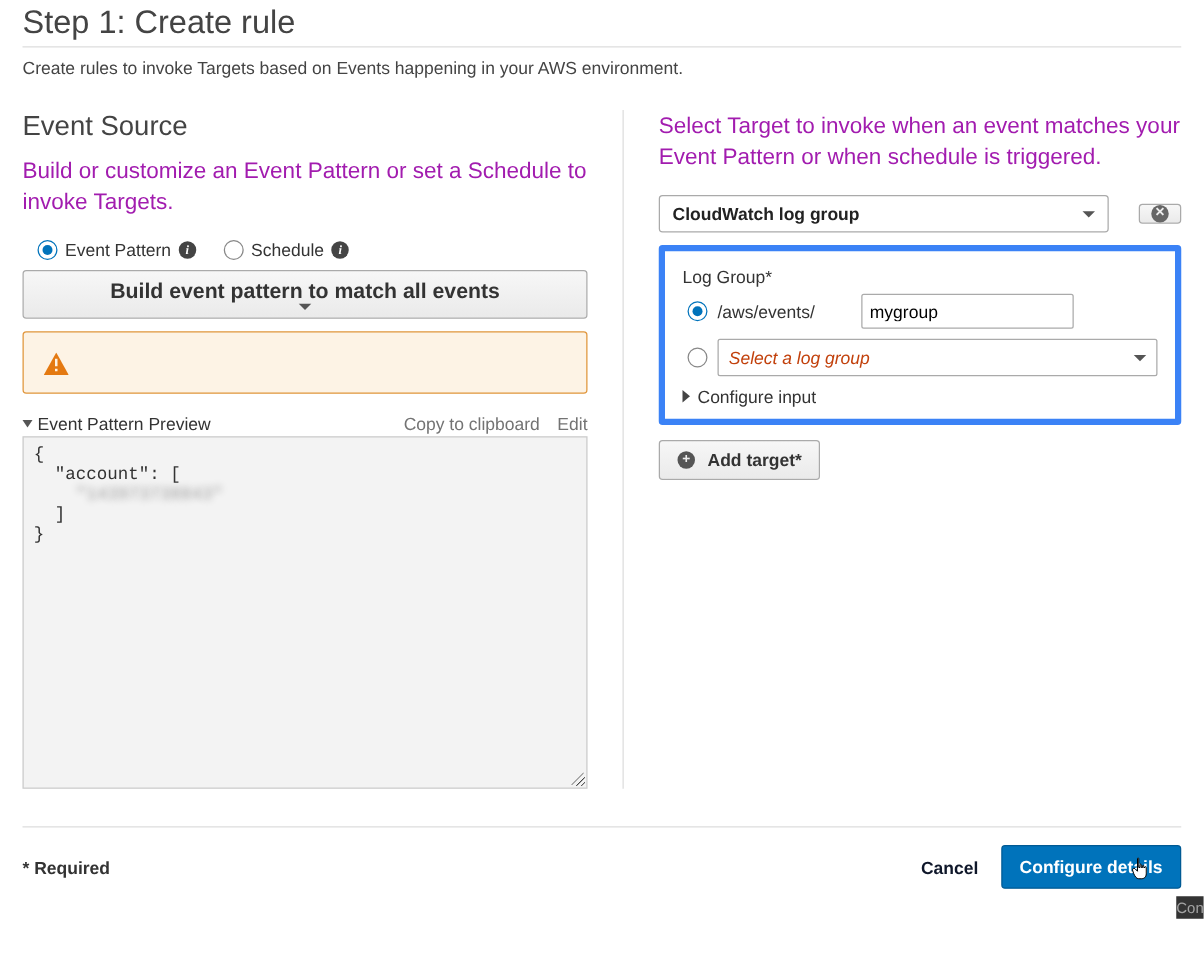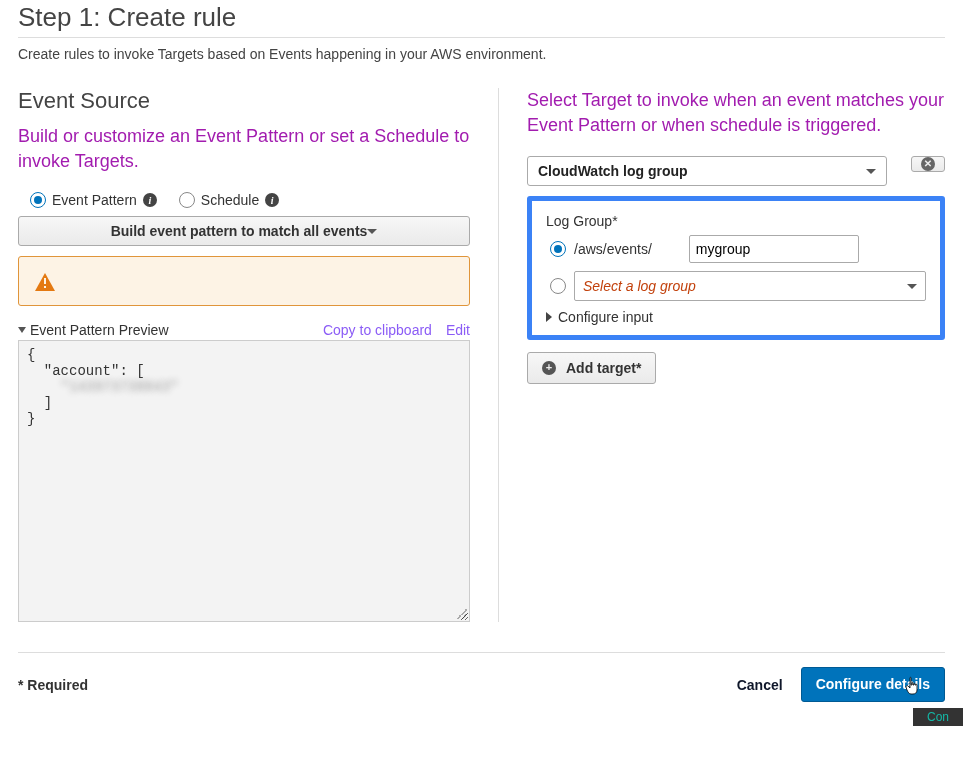--- a/index.html
+++ b/index.html
@@ -43,27 +43,28 @@
     display: inline-flex; align-items: center; justify-content: center;
     width: 14px; height: 14px; border-radius: 50%; background: #444; color: #fff;
     font-size: 10px; font-weight: bold; font-style: italic; font-family: Georgia, serif;
   }
   .dropdown {
     width: 100%;
     background: linear-gradient(#f7f7f7, #eaeaea);
     border: 1px solid #aaa;
     border-radius: 3px;
     padding: 6px 10px;
-    font-size: 14px;
+    font-size: 17px;
     font-weight: bold;
     color: #333;
     display: flex;
-    justify-content: center;
-    align-items: center;
-    cursor: pointer;
+    justify-content: flex-end;
+    align-items: center;
+    cursor: pointer;
+    flex-direction: column;
   }
   .caret-down {
     width: 0; height: 0; border-left: 5px solid transparent;
     border-right: 5px solid transparent; border-top: 5px solid #555;
   }
   .warning-box {
     border: 1px solid #e0953a;
     background: #fdf3e5;
     border-radius: 3px;
     padding: 14px 16px;
@@ -81,21 +82,21 @@
   .preview-header {
     display: flex; justify-content: space-between; align-items: center;
     margin-top: 16px; font-size: 14px;
   }
   .preview-label { display: flex; align-items: center; gap: 4px; color: #333; cursor: pointer; }
   .tri-toggle {
     width: 0; height: 0; border-left: 4px solid transparent;
     border-right: 4px solid transparent; border-top: 6px solid #555;
   }
   .preview-actions { display: flex; gap: 14px; }
-  .link { color: #8b5cf6; cursor: pointer; font-size: 14px; }
+  .link { color: #737373; cursor: pointer; font-size: 14px; }
   .code-area {
     width: 100%;
     background: #f3f3f3;
     border: 1px solid #ccc;
     height: 282px;
     padding: 6px 8px;
     font-family: "Courier New", monospace;
     font-size: 14px;
     color: #333;
     white-space: pre;
@@ -106,21 +107,21 @@
   }
   .code-area::after {
     content: "";
     position: absolute;
     right: 2px; bottom: 2px;
     width: 10px; height: 10px;
     background: linear-gradient(135deg, transparent 45%, #aaa 45%, #aaa 55%, transparent 55%, transparent 70%, #aaa 70%, #aaa 80%, transparent 80%);
   }
   .blur { color: transparent; text-shadow: 0 0 6px #999; }
   .target-select {
-    display: flex; gap: 24px; align-items: flex-start; margin-bottom: 10px;
+    display: flex; gap: 24px; align-items: center; margin-bottom: 10px;
   }
   .target-dropdown {
     flex: 1;
     border: 1px solid #aaa;
     border-radius: 3px;
     padding: 6px 10px;
     font-size: 14px;
     font-weight: bold;
     color: #222;
     background: #fff;
@@ -216,23 +217,23 @@
   }
   .cursor-pointer {
     position: absolute; right: 24px; top: 8px;
     width: 16px; height: 20px;
   }
   .tooltip-stub {
     position: absolute;
     right: -18px;
     bottom: -18px;
     background: #333;
-    color: #14b8a6;
+    color: #a3a3a3;
     font-size: 12px;
-    padding: 2px 14px;
+    padding: 2px 0;
   }
 </style>
 </head>
 <body>
 
 <h1 class="step-title">Step 1: Create rule</h1>
 <hr class="title-rule">
 <div class="step-desc">Create rules to invoke Targets based on Events happening in your AWS environment.</div>
 
 <div class="columns">

